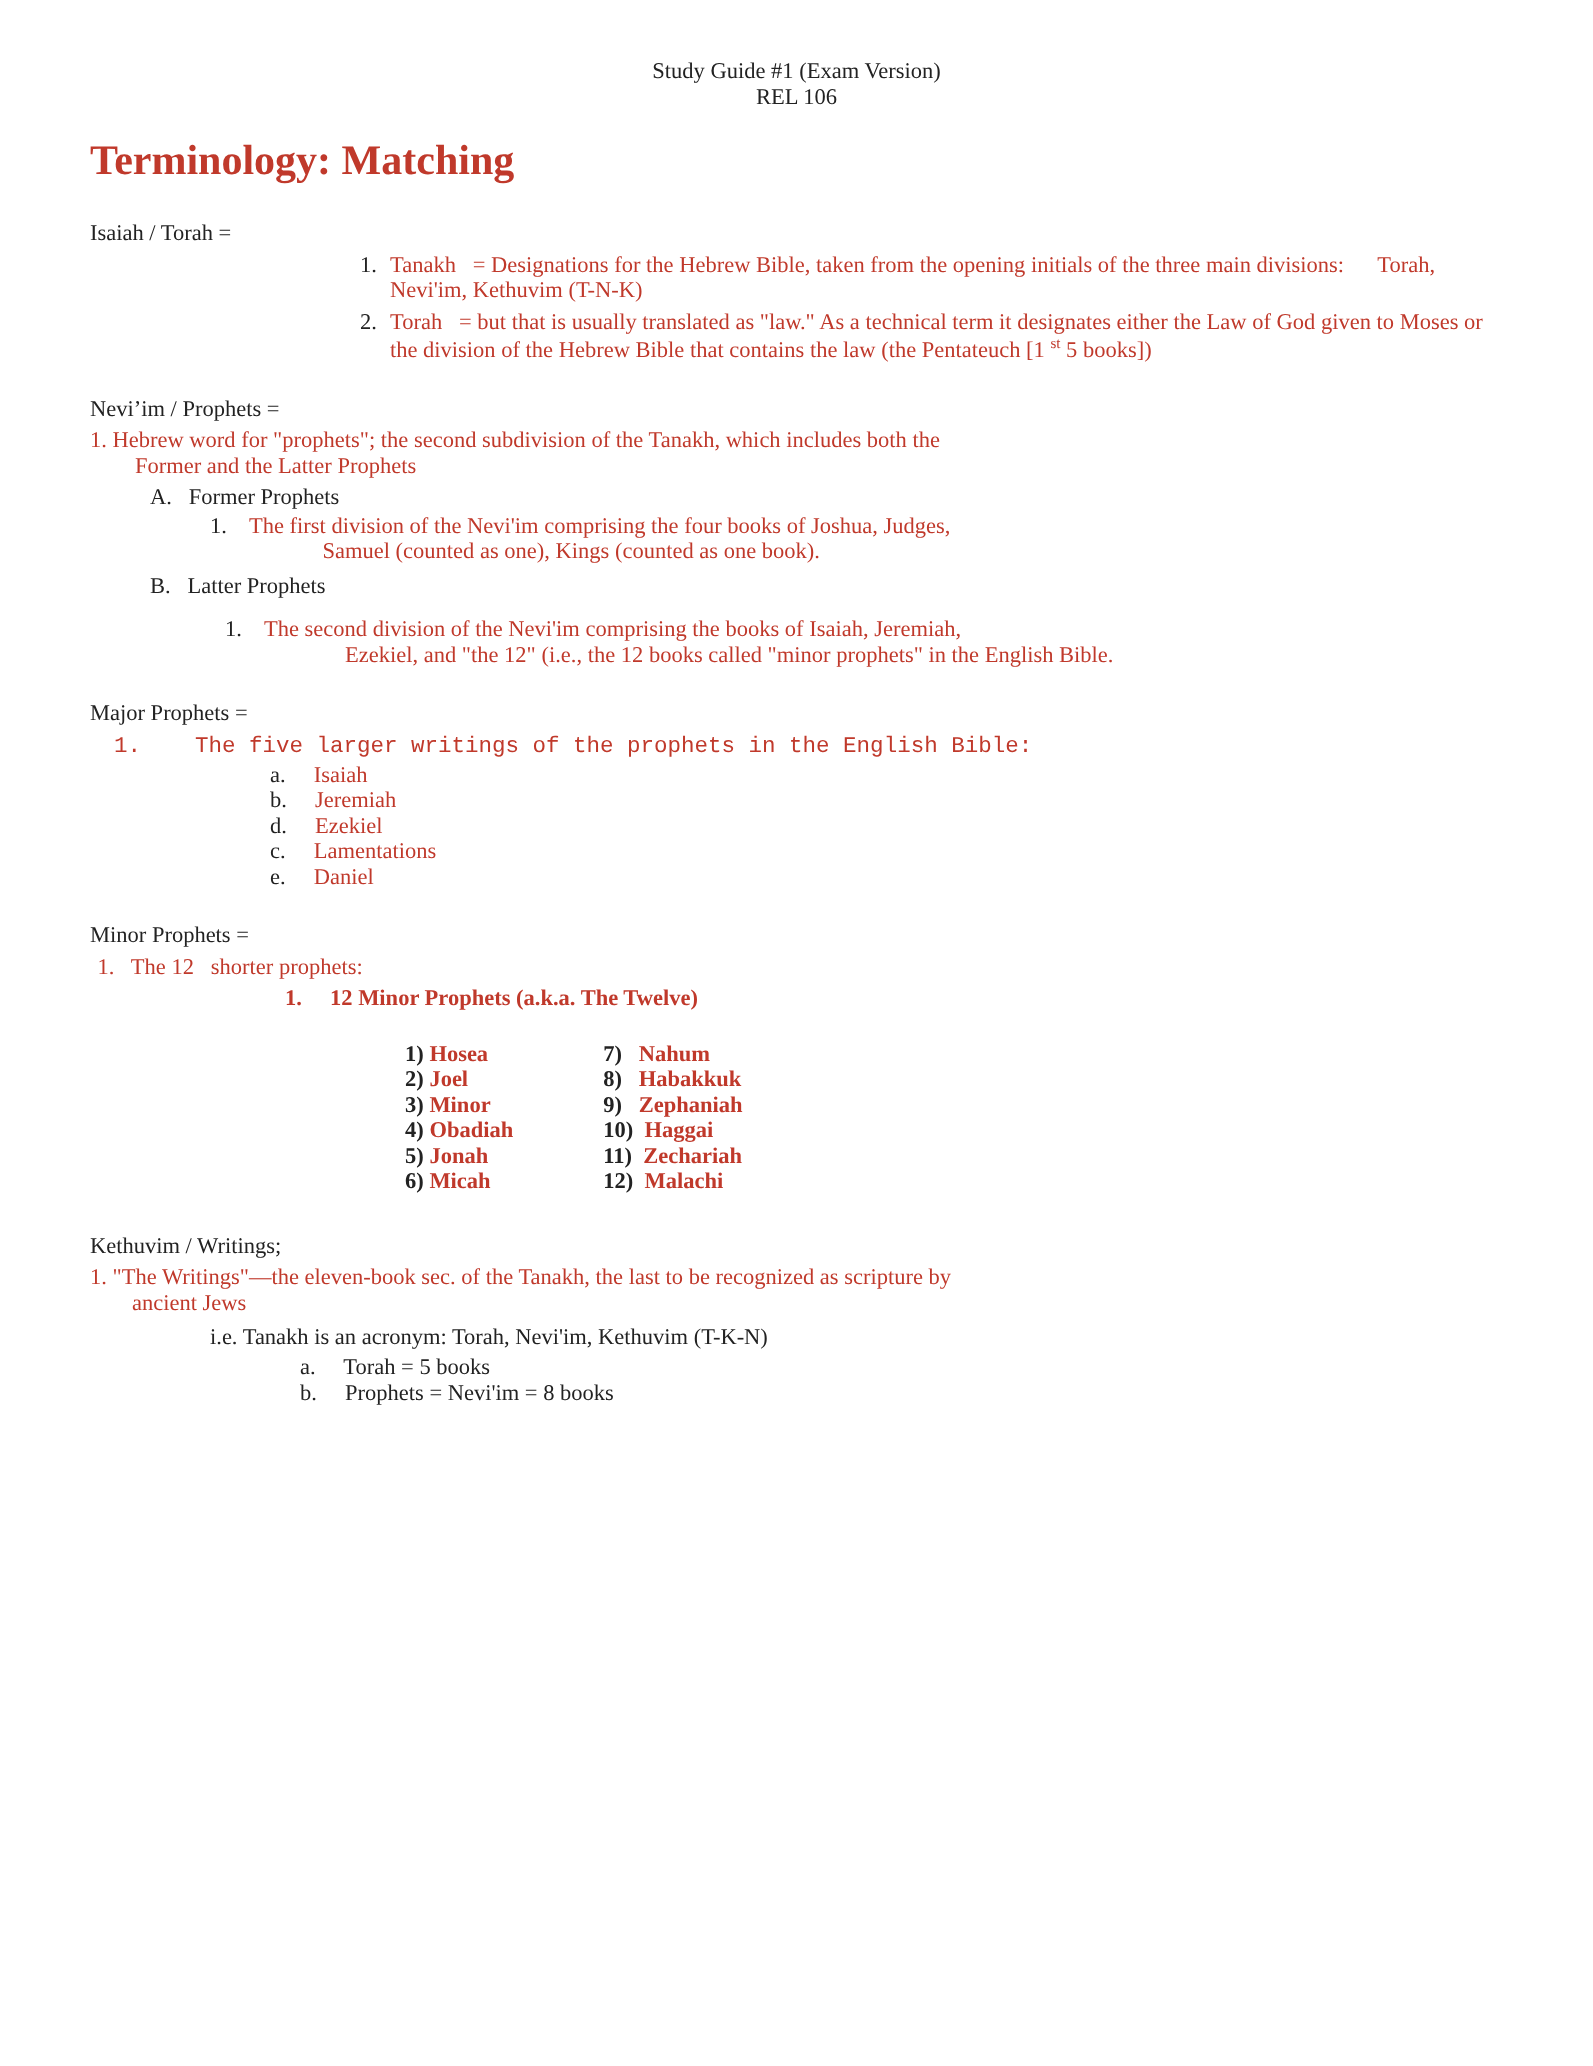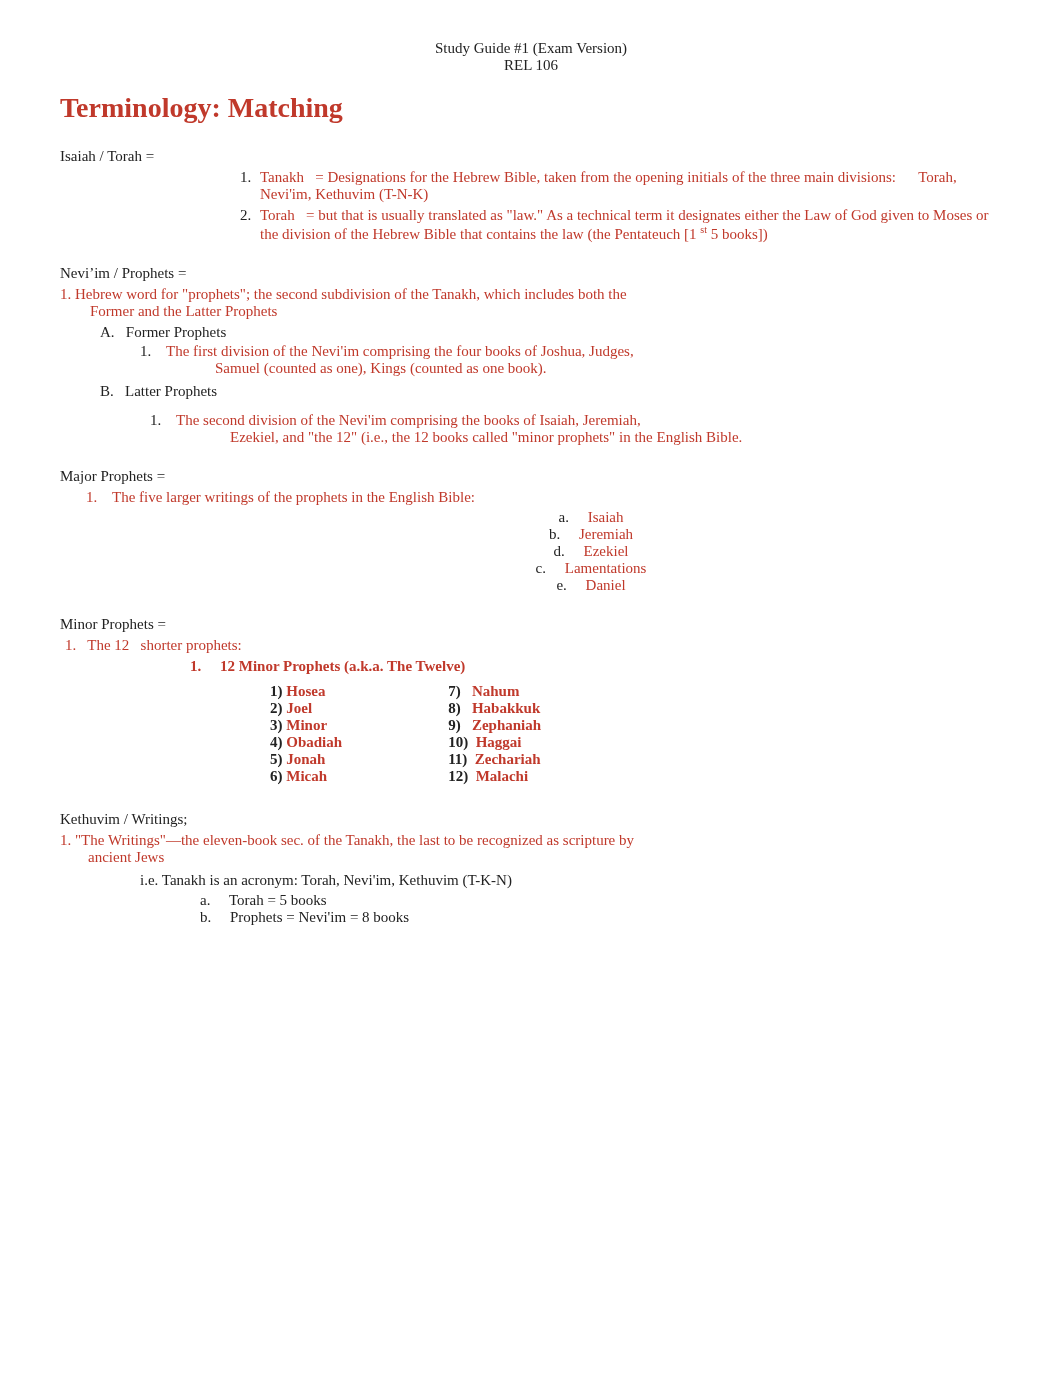--- a/index.html
+++ b/index.html
@@ -87,39 +87,39 @@
       <span>1. &nbsp;&nbsp;</span>
       <span class="red">The second division of the Nevi'im comprising the books of Isaiah, Jeremiah,</span><br>
       <span style="margin-left:80px;" class="red">Ezekiel, and "the 12" (i.e., the 12 books called "minor prophets" in the English Bible.</span>
     </div>
   </div>
 </div>
 
 <div style="margin-top:22px;">
   <div class="section-label">Major Prophets =</div>
   <div style="margin-top:2px;">
-    <span style="margin-left:26px;" class="red">1. &nbsp;&nbsp; The five larger writings of the prophets in the English Bible:</span>
+    <span style="margin-left:16px;font-family:Liberation Mono, monospace;" class="red">1. &nbsp;&nbsp; The five larger writings of the prophets in the English Bible:</span>
   </div>
-  <div style="margin-left:120px; margin-top:3px;text-align:center;">
+  <div style="margin-left:120px; margin-top:3px;">
     <div>a. &nbsp;&nbsp;&nbsp; <span class="red">Isaiah</span></div>
     <div>b. &nbsp;&nbsp;&nbsp; <span class="red">Jeremiah</span></div>
     <div>d. &nbsp;&nbsp;&nbsp; <span class="red">Ezekiel</span></div>
     <div>c. &nbsp;&nbsp;&nbsp; <span class="red">Lamentations</span></div>
     <div>e. &nbsp;&nbsp;&nbsp; <span class="red">Daniel</span></div>
   </div>
 </div>
 
 <div style="margin-top:22px;">
   <div class="section-label">Minor Prophets =</div>
   <div style="margin-top:2px; margin-left:5px;">
     <span class="red">1. &nbsp; The 12 &nbsp; shorter prophets:</span>
   </div>
   <div style="margin-left:130px; margin-top:4px;font-weight:bold;">
     <div class="red">1. &nbsp;&nbsp;&nbsp; 12 Minor Prophets (a.k.a. The Twelve)</div>
-    <div style="display:flex; margin-left:80px; margin-top:8px;gap:46px;">
+    <div style="display:flex; margin-left:80px; margin-top:20px;">
       <div style="margin-right:60px;">
         <div><span>1) </span><span class="red">Hosea</span></div>
         <div><span>2) </span><span class="red">Joel</span></div>
         <div><span>3) </span><span class="red">Minor</span></div>
         <div><span>4) </span><span class="red">Obadiah</span></div>
         <div><span>5) </span><span class="red">Jonah</span></div>
         <div><span>6) </span><span class="red">Micah</span></div>
       </div>
       <div>
         <div><span>7) &nbsp;&nbsp;</span><span class="red">Nahum</span></div>

